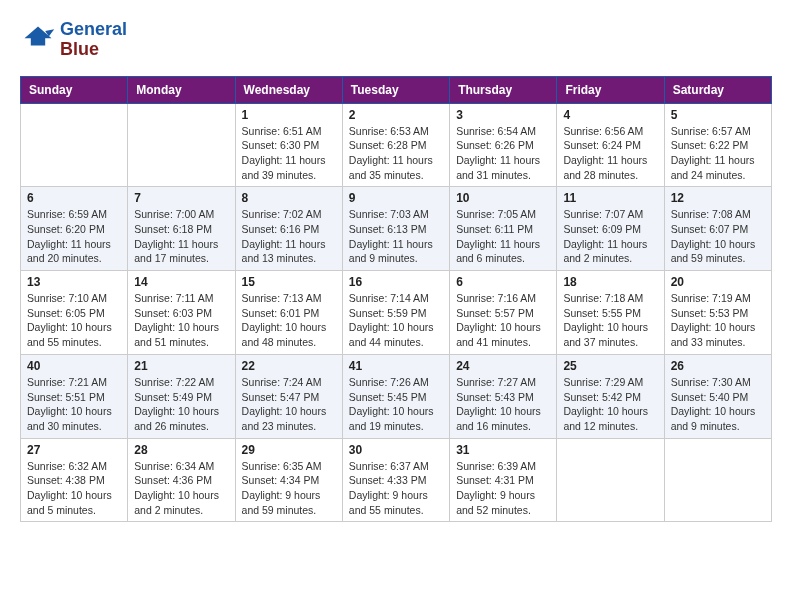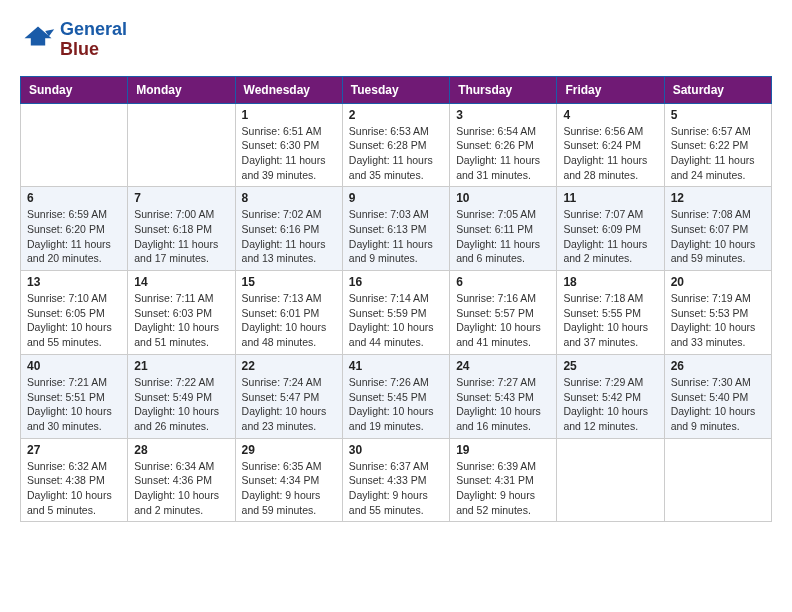--- a/index.html
+++ b/index.html
@@ -308,21 +308,21 @@
           Sunrise: 6:35 AM<br>Sunset: 4:34 PM<br>Daylight: 9 hours and 59 minutes.
         </div>
         </td>
         <td>
           <div class="day-num">30</div>
         <div class="day-info">
           Sunrise: 6:37 AM<br>Sunset: 4:33 PM<br>Daylight: 9 hours and 55 minutes.
         </div>
         </td>
         <td>
-          <div class="day-num">19</div>
+          <div class="day-num">31</div>
         <div class="day-info">
           Sunrise: 6:39 AM<br>Sunset: 4:31 PM<br>Daylight: 9 hours and 52 minutes.
         </div>
         </td>
         <td class="empty"></td>
         <td class="empty"></td>
       </tr>
     </tbody>
 </table>
 

